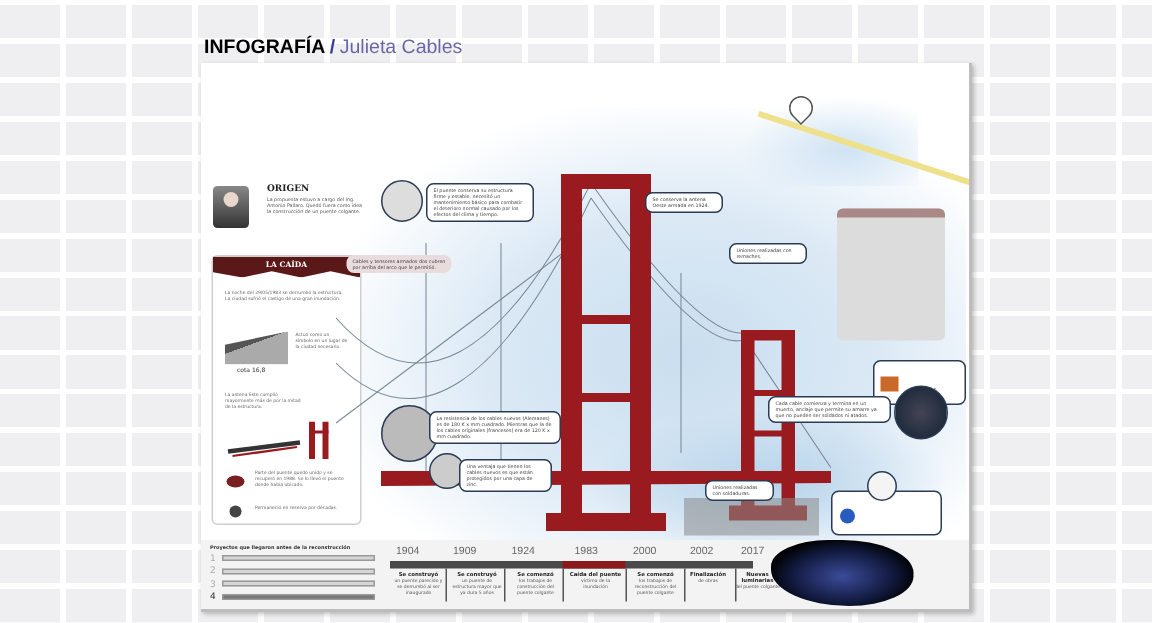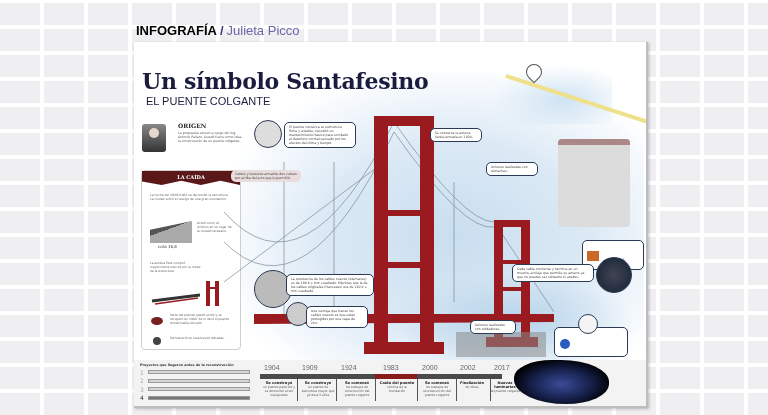--- a/index.html
+++ b/index.html
@@ -57,29 +57,27 @@
 .map{position:absolute;left:358px;top:22px;width:120px;height:60px;background:radial-gradient(ellipse at 60% 60%,#cfe3f3,rgba(255,255,255,0) 70%)}
 .pin{position:absolute;left:392px;top:22px;width:16px;height:16px;border-radius:50% 50% 50% 0;transform:rotate(-45deg);border:1.5px solid #555;background:#fff}
 .diag{position:absolute;left:424px;top:97px;width:72px;height:88px;background:#dcdcdc;border-radius:4px}
 .diag .top{height:6px;background:#a88;border-radius:4px 4px 0 0}
 .mapline{position:absolute;left:368px;top:55px;width:150px;height:4px;background:#efe08c;transform:rotate(18deg)}
 </style>
 </head>
 <body>
 
 <div class="header">
-  <b>INFOGRAFÍA</b><span class="sep">/</span><span class="author">Julieta Picco</span>
+  <b>INFOGRAFÍA</b><span class="sep">/</span><span class="author">Julieta Cables</span>
 </div>
 
 <div class="page">
   <div class="sky"></div>
   <div class="sky2"></div>
 
-  <div class="title">Un símbolo Santafesino</div>
-  <div class="subtitle">EL PUENTE COLGANTE</div>
 
   <div class="origen">
     <div class="photo"></div>
     <h4>ORIGEN</h4>
     <p>La propuesta estuvo a cargo del Ing. Antonio Pallaro. Quedó fuera como idea la construcción de un puente colgante.</p>
   </div>
 
   <div class="caida">
     <div class="band">
         <span>LA CAÍDA</span>

